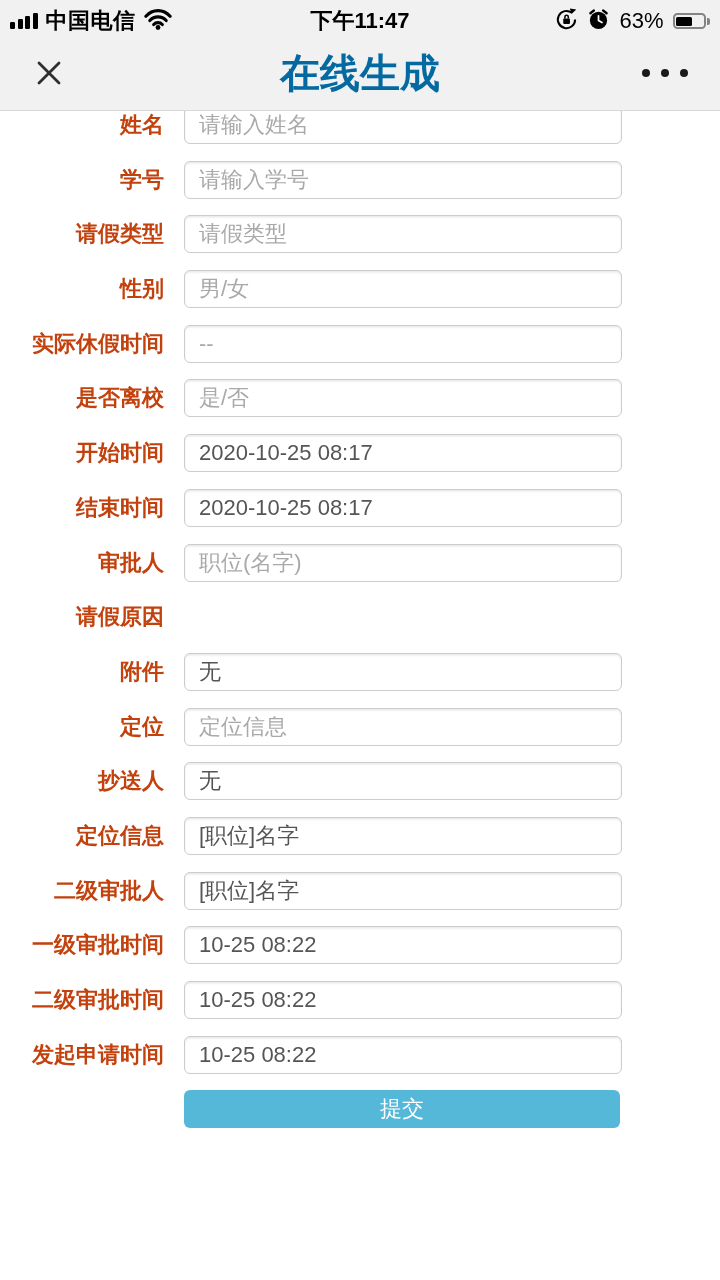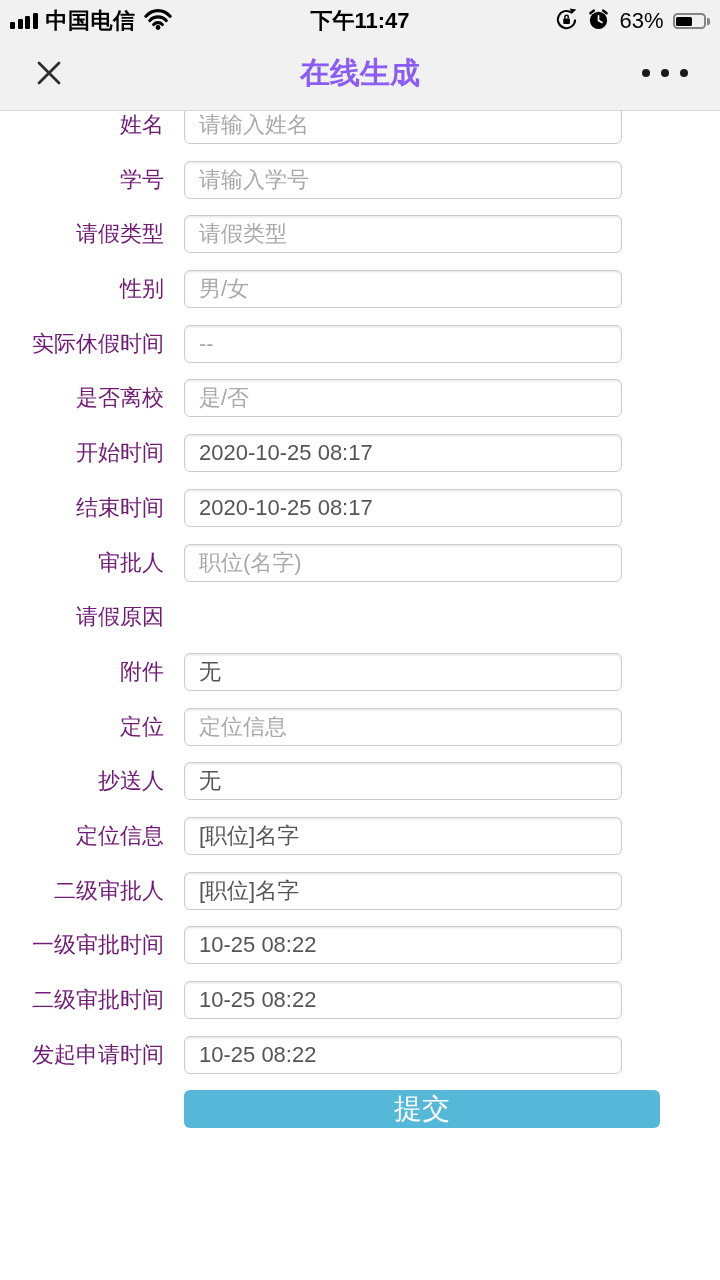--- a/index.html
+++ b/index.html
@@ -26,42 +26,42 @@
 
   .bat-wrap { display:flex; align-items:center; }
   .bat { position:relative; width:33px; height:16px; border:2px solid #848488; border-radius:4.5px; padding:1.5px; }
   .bat-fill { display:block; height:100%; background:#000; border-radius:1.5px; width:63%; }
   .bat-nub { width:3px; height:7px; background:#848488; border-radius:0 2px 2px 0; margin-left:1.5px; }
 
   
   .navbar { position:relative; height:74px; display:flex; align-items:center; }
   .nav-close { position:absolute; left:33px; top:21px; width:32px; height:32px;
                background:none; border:none; cursor:pointer; }
-  .nav-title { position:absolute; left:0; right:0; text-align:center; font-size:30px;
-               font-weight:600; color:#8b5cf6; }
+  .nav-title { position:absolute; left:0; right:0; text-align:center; font-size:40px;
+               font-weight:600; color:#0369a1; }
   .nav-more { position:absolute; right:24px; top:25px; width:54px; height:24px;
               background:none; border:none; display:flex; align-items:center;
               justify-content:space-between; cursor:pointer; }
   .nav-more i { width:8px; height:8px; border-radius:50%; background:#1a1a1a; }
 
   
   .main { position:relative; z-index:1; }
   .btn-preview { display:block; margin:58px auto 0 auto; width:64px; height:40px;
                  border:none; border-radius:6px; background:#55b8d9; color:#ffffff;
                  font-size:21px; font-family:inherit; cursor:pointer; }
   .form { margin-top:8px; }
   .row { display:flex; align-items:center; height:38px; margin-bottom:16.7px; }
   .lbl { flex:0 0 184px; text-align:right; padding-right:20px; font-size:22px;
-         font-weight:normal; color:#701a75; white-space:nowrap; }
+         font-weight:bold; color:#c2410c; white-space:nowrap; }
   .inp { width:438px; height:38px; border:1px solid #cccccc; border-radius:6px;
          padding:0 14px; font-size:22px; color:#555; background:#fff;
          box-shadow: inset 0 1.5px 2px rgba(0,0,0,0.09); font-family:inherit; }
   .inp::placeholder { color:#a9a9a9; opacity:1; }
-  .btn-submit { display:block; margin-left:184px; width:476px; height:38px; border:none;
-                border-radius:6px; background:#55b8d9; color:#ffffff; font-size:28px;
+  .btn-submit { display:block; margin-left:184px; width:436px; height:38px; border:none;
+                border-radius:6px; background:#55b8d9; color:#ffffff; font-size:22px;
                 font-family:inherit; cursor:pointer; }
 </style>
 </head>
 <body>
 
 <div class="screen">
 
   <div class="header">
     <div class="statusbar">
       <div class="sb-left">

